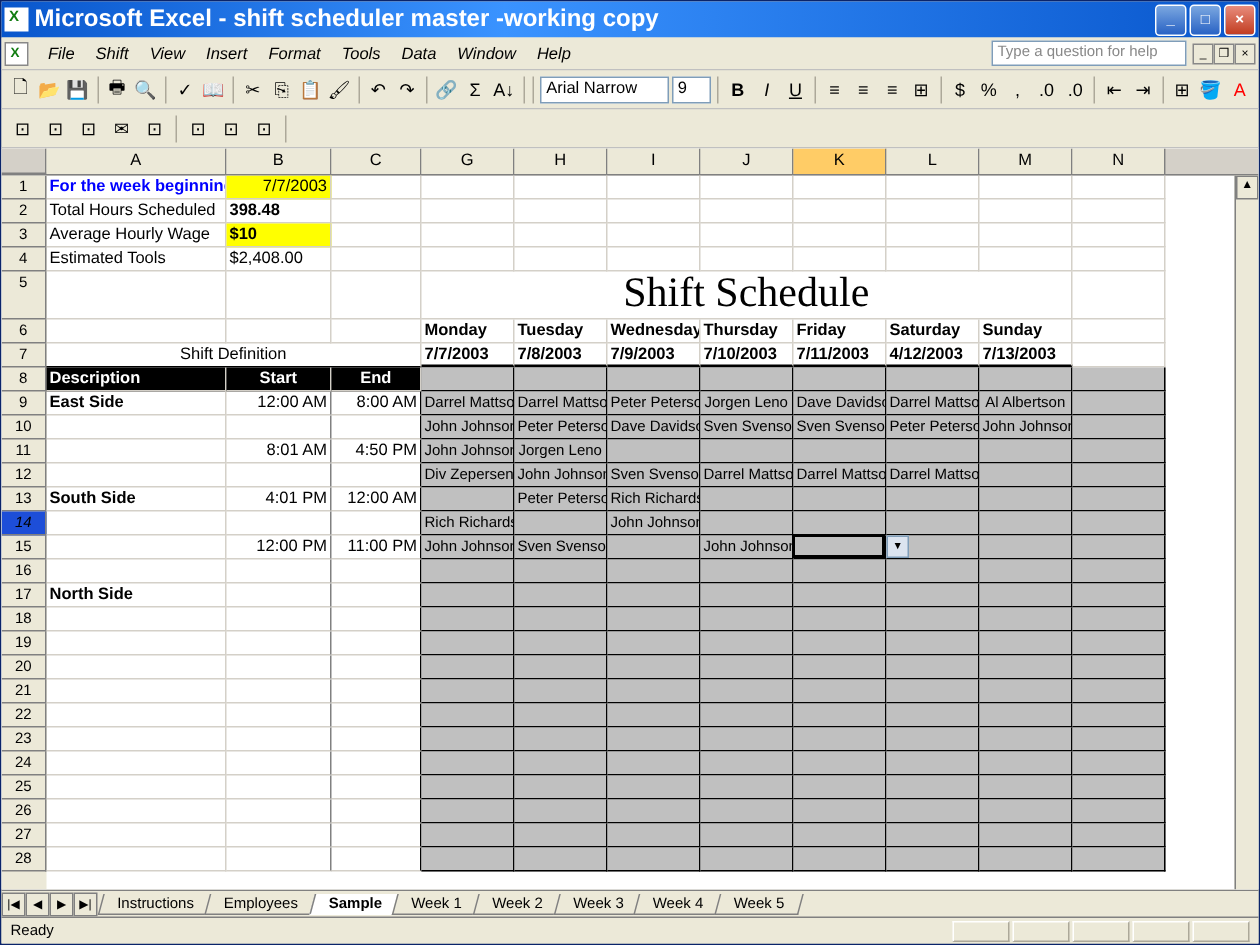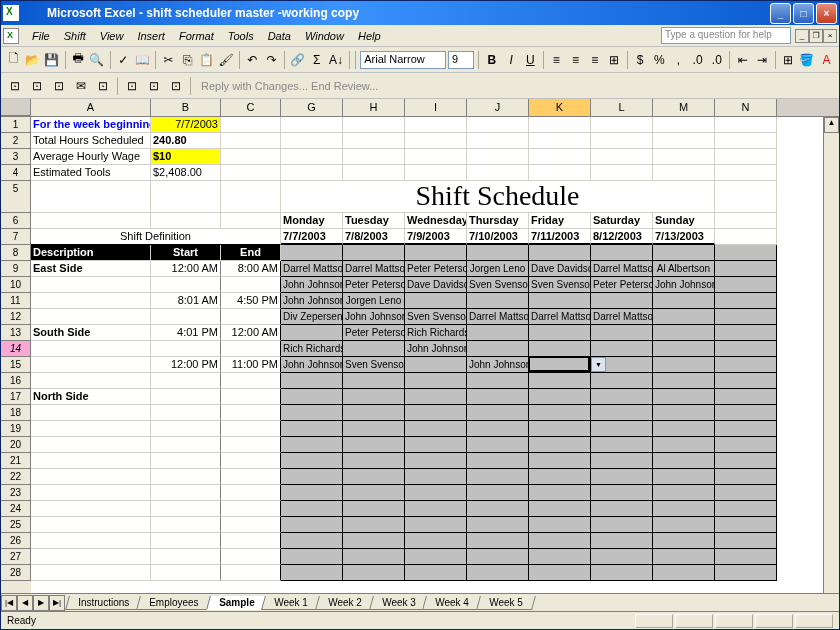--- a/index.html
+++ b/index.html
@@ -1,21 +1,21 @@
 <!DOCTYPE html>
 <html><head>
 <meta charset="utf-8">
 <style>
 * { box-sizing: border-box; margin: 0; padding: 0; }
 body { font-family: Tahoma, Arial, sans-serif; font-size: 11px; background: #2a6e3a; overflow: hidden; width: 840px; height: 630px; }
 .window { width: 840px; height: 630px; background: #ece9d8; display: flex; flex-direction: column; border: 1px solid #0a246a; }
 .titlebar { height: 24px; background: linear-gradient(to bottom, #3a6ea5 0%, #1e4e8e 50%, #0a246a 100%); background: linear-gradient(to right, #0856cc, #3a93ff 40%, #0856cc); display: flex; align-items: center; padding: 0 2px; color: white; font-weight: bold; }
 .titlebar .app-icon { width: 16px; height: 16px; background: #fff; margin-right: 4px; position: relative; }
 .titlebar .app-icon::after { content: "X"; color: #107c10; font-size: 10px; position: absolute; left: 3px; top: 1px; font-weight: bold; }
-.titlebar .title { flex: 1; font-size: 12px; margin-left: 24px; }
+.titlebar .title { flex: 1; font-size: 16px; }
 .win-btns { display: flex; gap: 2px; }
 .win-btn { width: 21px; height: 21px; border: 1px solid #fff; border-radius: 3px; display: flex; align-items: center; justify-content: center; font-size: 10px; font-weight: bold; cursor: pointer; }
 .win-min, .win-max { background: linear-gradient(to bottom, #7ba7e0, #2862c4); color: #fff; }
 .win-close { background: linear-gradient(to bottom, #e88c7c, #c13c20); color: #fff; }
 .menubar { height: 22px; background: #ece9d8; display: flex; align-items: center; padding: 0 2px; border-bottom: 1px solid #c0c0c0; }
 .menu-icon { width: 16px; height: 16px; border: 1px solid #888; margin-right: 6px; background: #fff; position: relative; }
 .menu-icon::after { content: "X"; color: #107c10; font-size: 9px; position: absolute; left: 3px; top: 1px; font-weight: bold; }
 .menu-item { padding: 2px 7px; cursor: pointer; font-style: italic; }
 .help-box { margin-left: auto; border: 1px solid #7f9db9; background: #fff; width: 130px; height: 17px; padding: 1px 3px; color: #888; font-size: 10px; }
 .small-win-btns { display: flex; gap: 0; margin-left: 4px; }
@@ -32,21 +32,21 @@
 .namebox { width: 80px; border: 1px solid #7f9db9; background: #fff; height: 18px; margin-left: 30px; padding: 1px 4px; font-size: 11px; text-align: center; }
 .fx-label { margin-left: 10px; font-style: italic; font-size: 11px; }
 .grid-area { flex: 1; background: #fff; overflow: hidden; position: relative; display: flex; flex-direction: column; }
 .col-headers { display: flex; height: 18px; background: #d4d0c8; border-bottom: 1px solid #808080; }
 .corner { width: 30px; background: #d4d0c8; border-right: 1px solid #808080; border-bottom: 1px solid #808080; }
 .col-h { border-right: 1px solid #808080; text-align: center; font-size: 11px; line-height: 17px; background: #ece9d8; cursor: pointer; }
 .col-h.selected { background: #ffcc66; }
 .grid-body { flex: 1; overflow: hidden; display: flex; }
 .row-headers { width: 30px; background: #ece9d8; }
 .row-h { height: 16px; border-bottom: 1px solid #808080; border-right: 1px solid #808080; text-align: center; font-size: 10px; line-height: 15px; cursor: pointer; }
-.row-h.selected { background: #f9a8d4; font-style: italic; }
+.row-h.selected { background: #1d4ed8; font-style: italic; }
 .cells { position: relative; flex: 1; }
 .cell-row { display: flex; height: 16px; }
 .cell { border-right: 1px solid #d4d0c8; border-bottom: 1px solid #d4d0c8; font-size: 11px; padding: 0 2px; line-height: 15px; overflow: hidden; white-space: nowrap; }
 .cell.bold { font-weight: bold; }
 .cell.yellow { background: #ffff00; }
 .cell.blackbg { background: #000; color: #fff; font-weight: bold; }
 .cell.grayfill { background: #c0c0c0; }
 .cell.center { text-align: center; }
 .cell.right { text-align: right; }
 .cell.blue { color: #0000ff; }
@@ -152,21 +152,20 @@
     <div class="tool-btn">⊡</div>
     <div class="tool-btn">⊡</div>
     <div class="tool-btn">⊡</div>
     <div class="tool-btn">✉</div>
     <div class="tool-btn">⊡</div>
     <div class="tool-sep"></div>
     <div class="tool-btn">⊡</div>
     <div class="tool-btn">⊡</div>
     <div class="tool-btn">⊡</div>
     <div class="tool-sep"></div>
-    <div class="reply-text">Reply with Changes...  End Review...</div>
   </div>
 
 
   <div class="grid-area">
     <div class="col-headers" id="colheaders">
       <div class="corner"></div>
     <div class="col-h" style="width: 120px;">A</div>
         <div class="col-h" style="width: 70px;">B</div>
         <div class="col-h" style="width: 60px;">C</div>
         <div class="col-h" style="width: 62px;">G</div>
@@ -218,21 +217,21 @@
             <div class="cell " style="width: 62px;"></div>
             <div class="cell " style="width: 62px;"></div>
             <div class="cell " style="width: 62px;"></div>
             <div class="cell " style="width: 62px;"></div>
             <div class="cell " style="width: 62px;"></div>
             <div class="cell " style="width: 62px;"></div>
             <div class="cell " style="width: 62px;"></div>
           </div>
           <div class="cell-row">
             <div class="cell " style="width: 120px;">Total Hours Scheduled</div>
-            <div class="cell bold" style="width: 70px;">240.80</div>
+            <div class="cell bold" style="width: 70px;">398.48</div>
             <div class="cell " style="width: 60px;"></div>
             <div class="cell " style="width: 62px;"></div>
             <div class="cell " style="width: 62px;"></div>
             <div class="cell " style="width: 62px;"></div>
             <div class="cell " style="width: 62px;"></div>
             <div class="cell " style="width: 62px;"></div>
             <div class="cell " style="width: 62px;"></div>
             <div class="cell " style="width: 62px;"></div>
             <div class="cell " style="width: 62px;"></div>
           </div>
@@ -282,21 +281,21 @@
             <div class="cell bold" style="width: 62px;">Sunday</div>
             <div class="cell " style="width: 62px;"></div>
           </div>
           <div class="cell-row">
             <div class="cell center" style="width: 250px; border-bottom: 1px solid rgb(0, 0, 0);">Shift Definition</div>
             <div class="cell bold" style="width: 62px; border-bottom: 2px solid rgb(0, 0, 0);">7/7/2003</div>
             <div class="cell bold" style="width: 62px; border-bottom: 2px solid rgb(0, 0, 0);">7/8/2003</div>
             <div class="cell bold" style="width: 62px; border-bottom: 2px solid rgb(0, 0, 0);">7/9/2003</div>
             <div class="cell bold" style="width: 62px; border-bottom: 2px solid rgb(0, 0, 0);">7/10/2003</div>
             <div class="cell bold" style="width: 62px; border-bottom: 2px solid rgb(0, 0, 0);">7/11/2003</div>
-            <div class="cell bold" style="width: 62px; border-bottom: 2px solid rgb(0, 0, 0);">8/12/2003</div>
+            <div class="cell bold" style="width: 62px; border-bottom: 2px solid rgb(0, 0, 0);">4/12/2003</div>
             <div class="cell bold" style="width: 62px; border-bottom: 2px solid rgb(0, 0, 0);">7/13/2003</div>
             <div class="cell " style="width: 62px;"></div>
           </div>
           <div class="cell-row">
             <div class="cell blackbg" style="width: 120px;">Description</div>
             <div class="cell blackbg center" style="width: 70px;">Start</div>
             <div class="cell blackbg center" style="width: 60px;">End</div>
             <div class="cell grayfill" style="width: 62px; border-right: 1px solid rgb(0, 0, 0); border-bottom: 1px solid rgb(0, 0, 0);"></div>
             <div class="cell grayfill" style="width: 62px; border-right: 1px solid rgb(0, 0, 0); border-bottom: 1px solid rgb(0, 0, 0);"></div>
             <div class="cell grayfill" style="width: 62px; border-right: 1px solid rgb(0, 0, 0); border-bottom: 1px solid rgb(0, 0, 0);"></div>

